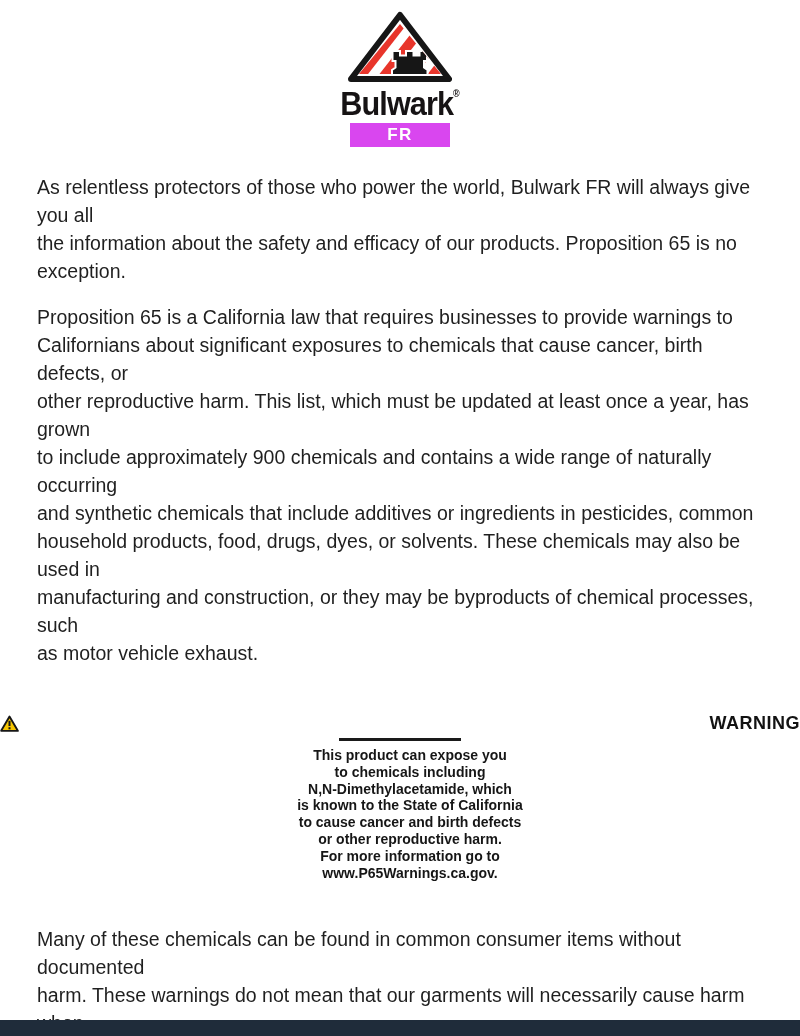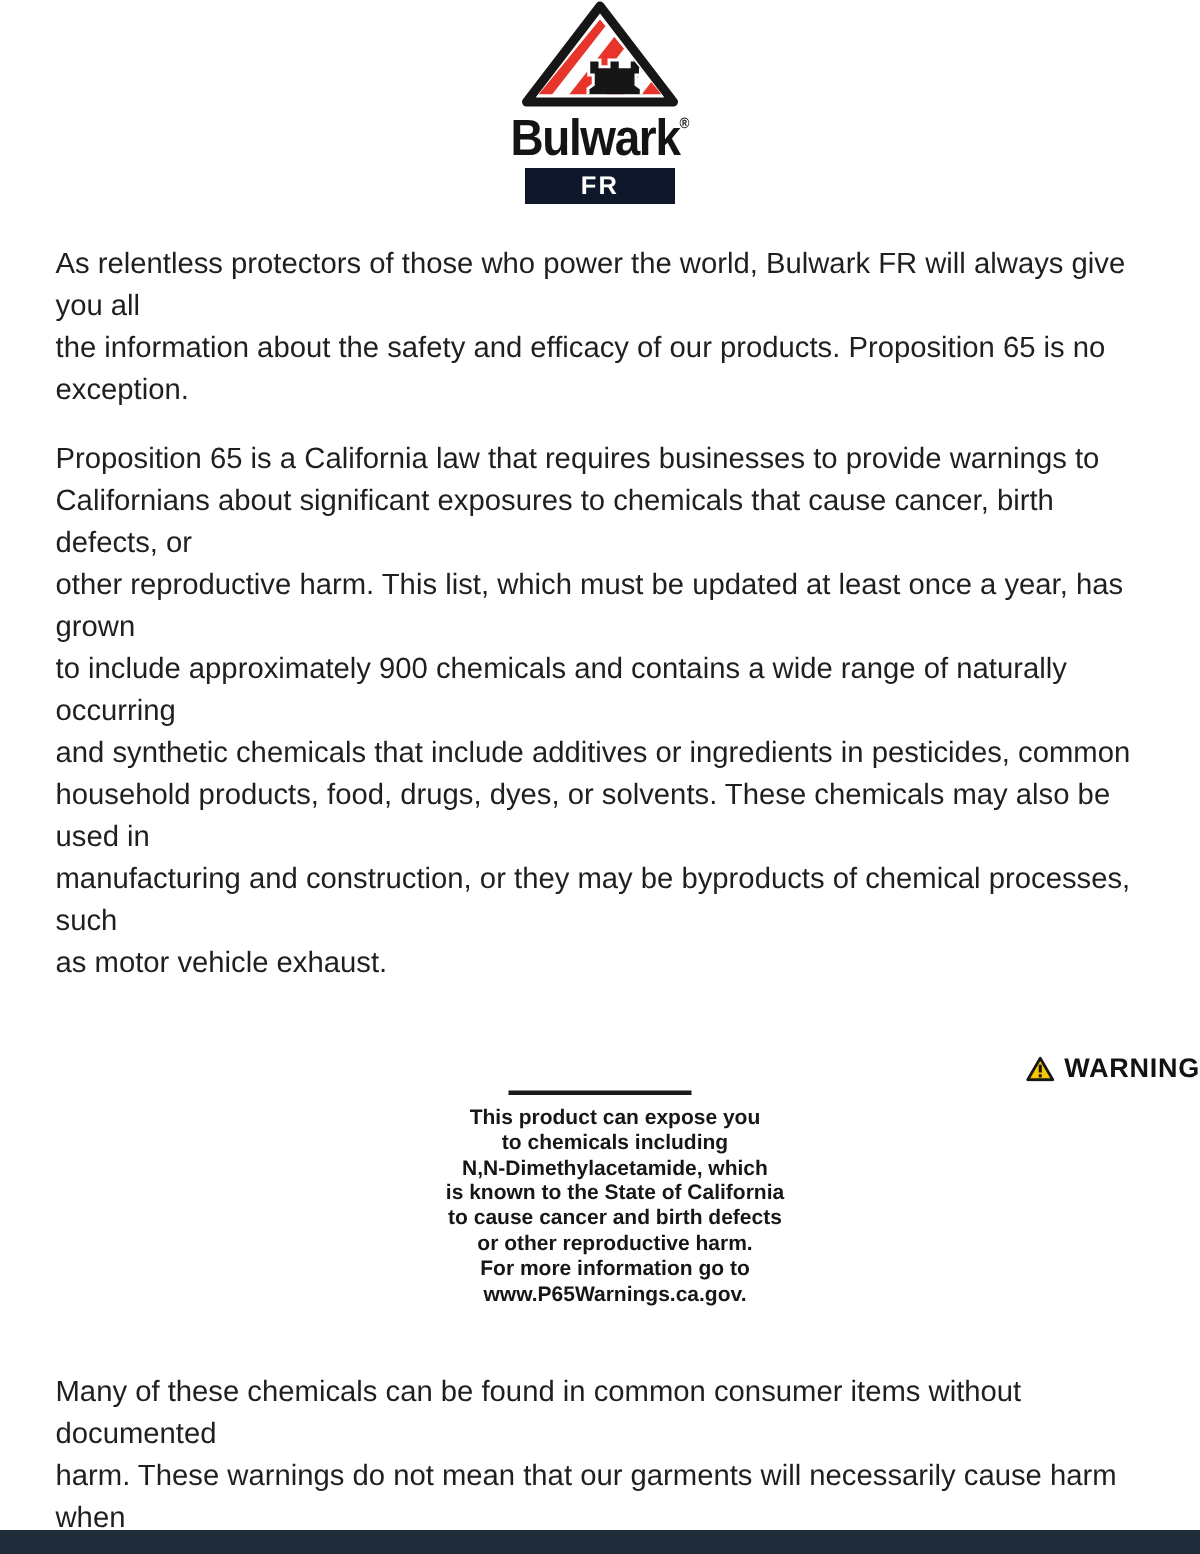--- a/index.html
+++ b/index.html
@@ -7,53 +7,53 @@
     width: 800px; height: 1036px;
     background: #ffffff;
     position: relative;
     overflow: hidden;
     font-family: "Liberation Sans", sans-serif;
     color: #1f1f1f;
   }
   .page { position: relative; width: 800px; height: 1036px; }
 
   
-  .logo-block { padding-top: 0; text-align: center; }
+  .logo-block { padding-top: 11px; text-align: center; }
   .tri-svg { display: block; margin: 0 auto; width: 104px; height: 72px; }
   .wordmark {
     margin-top: 3px; line-height: 1;
     font-size: 34px; font-weight: 700; color: #161314;
     letter-spacing: -1px;
     transform: scaleX(0.90); transform-origin: 50% 50%;
     white-space: nowrap;
   }
   .wordmark sup { font-size: 10px; font-weight: 700; vertical-align: 18px; letter-spacing: 0; }
   .fr-box {
     margin: 3px auto 0 auto; width: 100px; height: 24px;
-    background: #0f172a; color: #ffffff;
+    background: #d946ef; color: #ffffff;
     font-size: 17px; font-weight: 700; letter-spacing: 1.5px;
     display: flex; align-items: center; justify-content: center;
   }
 
   
   .body-text {
     margin: 0 28px 0 37px; width: 733px;
     font-size: 19.5px; line-height: 28px;
     white-space: pre-line;
     color: #1f1f1f;
   }
   .p1 { margin-top: 26px; }
   .p2 { margin-top: 18px; }
   .p3 { margin-top: 4px; }
   .p4 { margin-top: 44px; }
 
   
   .warning-label { margin-top: 46px; text-align: center; }
   .warn-head {
-    display: flex; align-items: center; justify-content: flex-end;
+    display: flex; align-items: center; justify-content: space-between;
     gap: 7px; height: 20px;
     font-size: 18px; font-weight: 700; letter-spacing: 0.5px; color: #121212;
   }
   .warn-icon { width: 19px; height: 17px; display: block; }
   .warn-underline {
     width: 122px; height: 3px; background: #1a1a1a;
     margin: 5px auto 0 auto;
   }
   .warn-body {
     margin-top: 6px;

